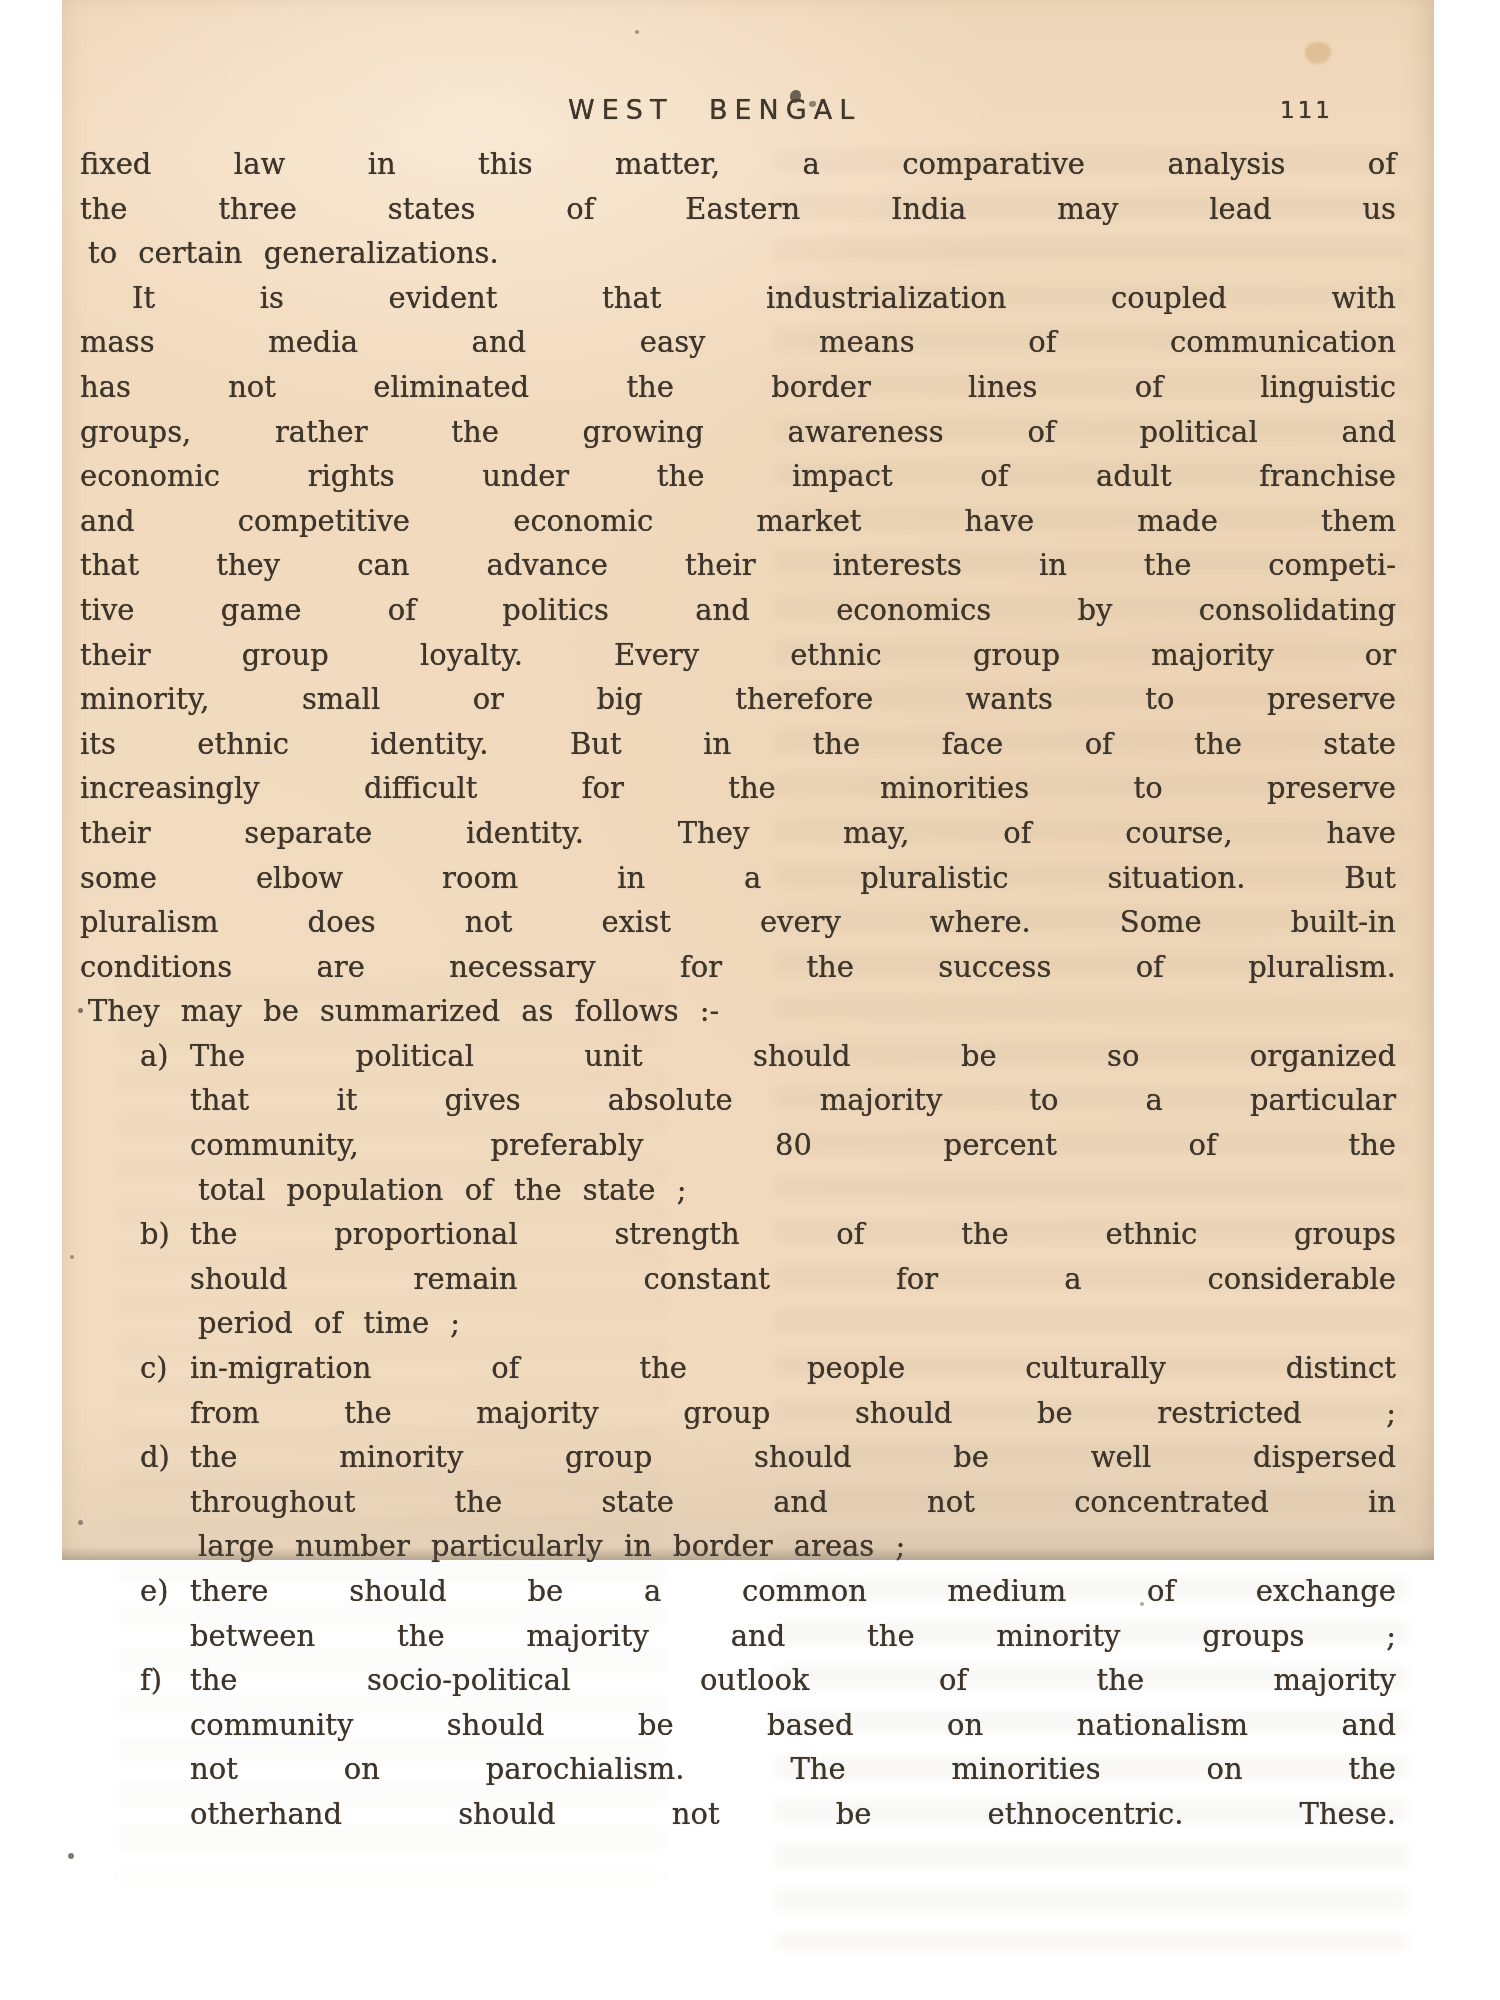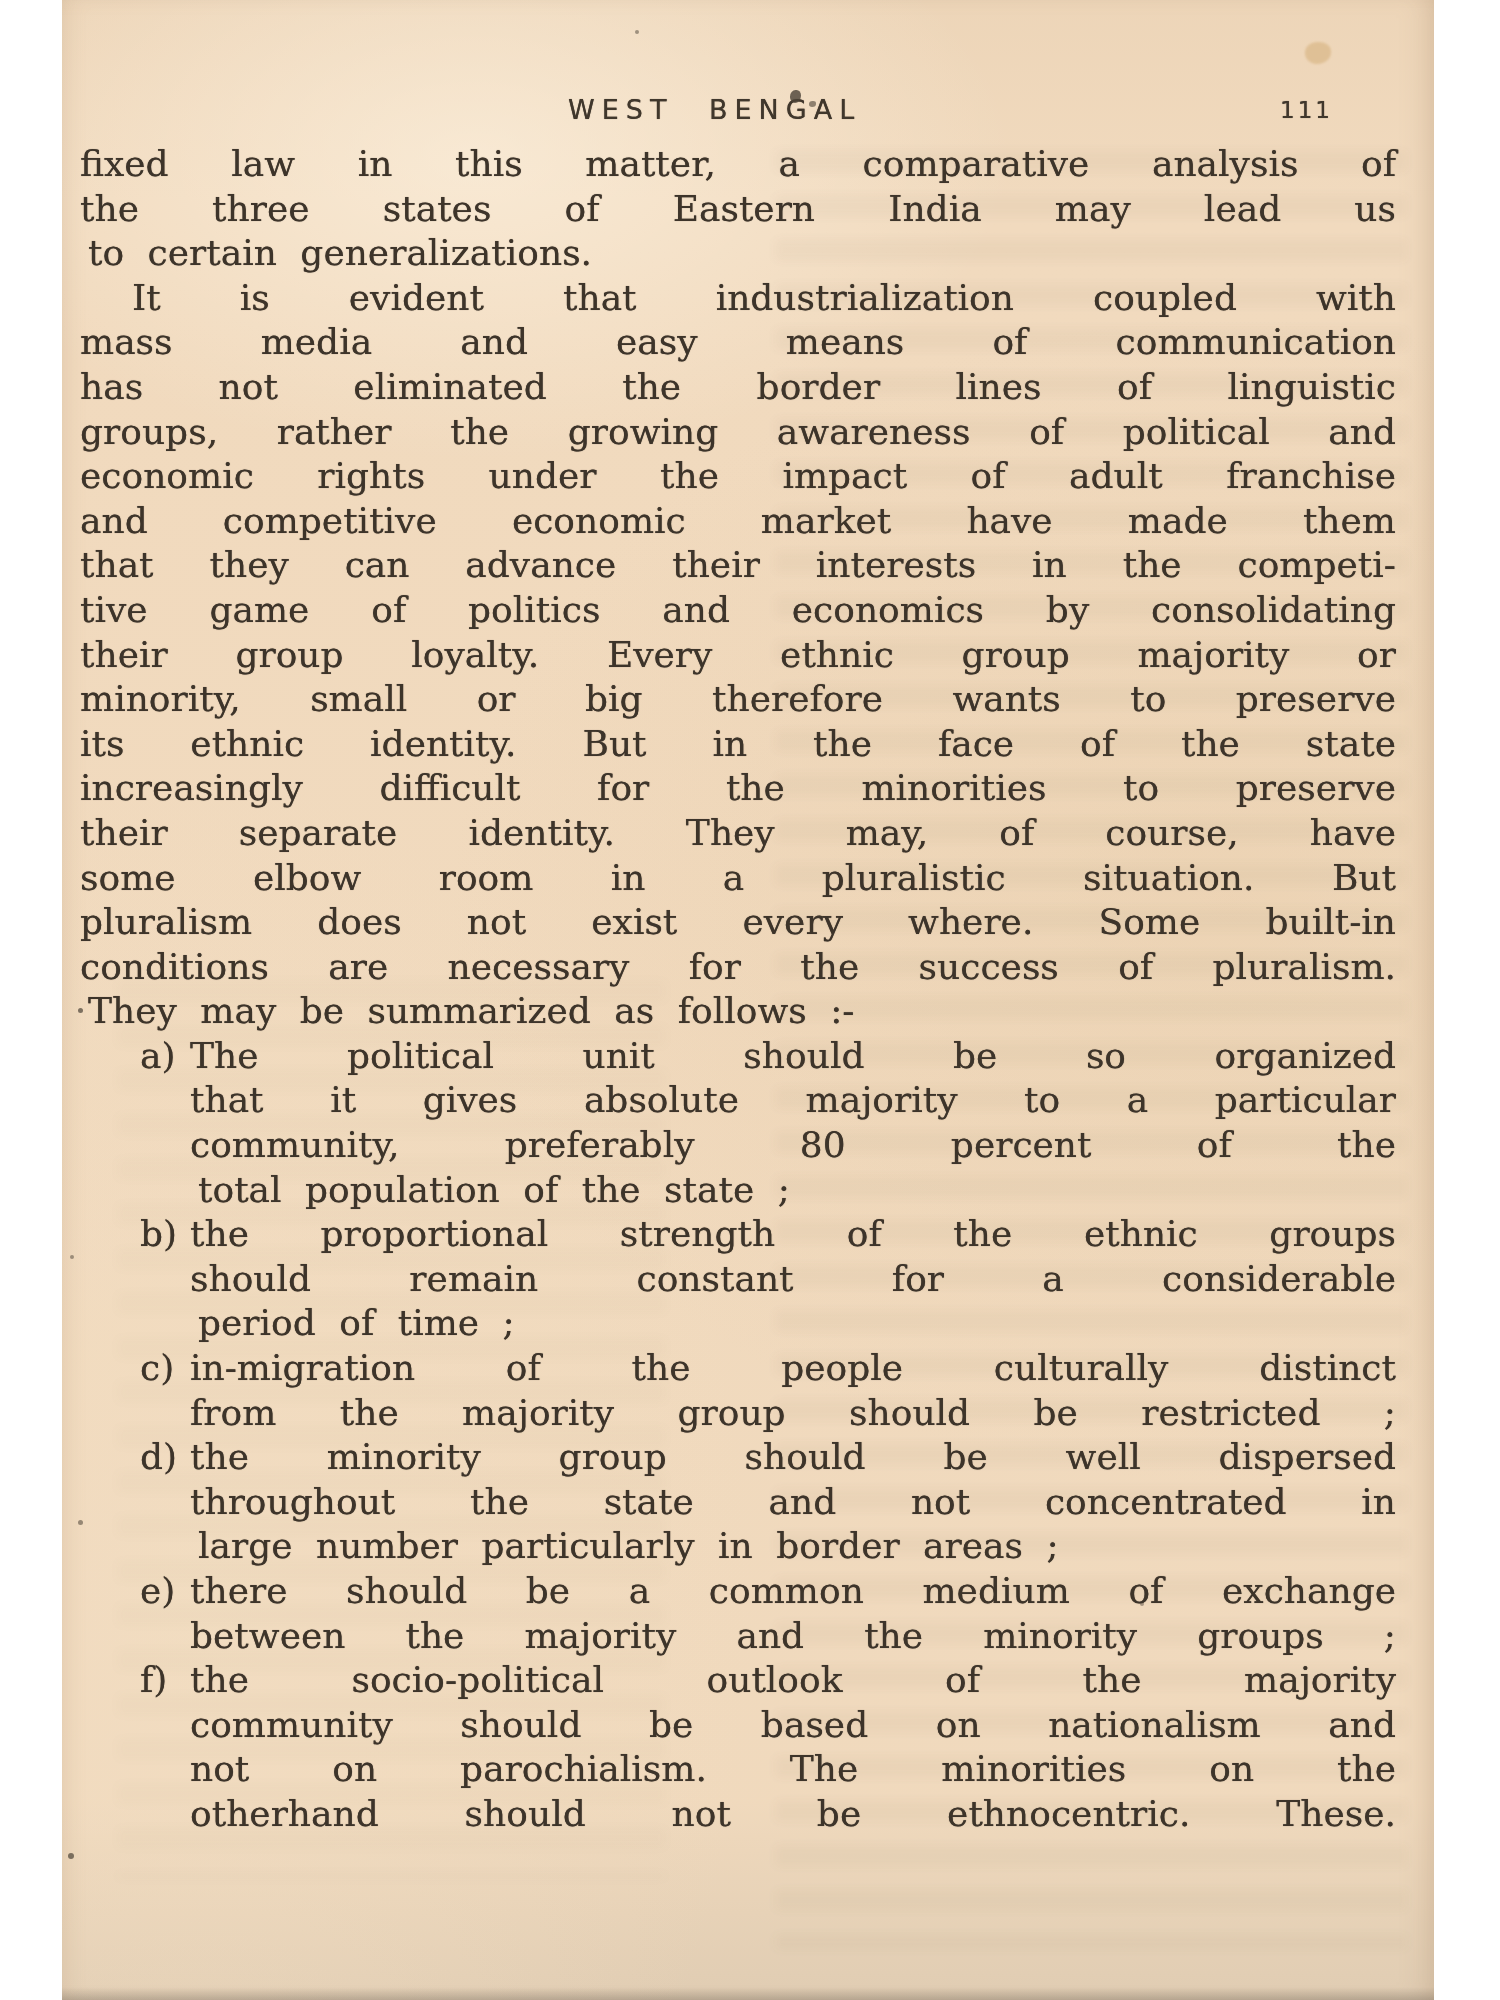--- a/index.html
+++ b/index.html
@@ -3,21 +3,21 @@
 <meta charset="utf-8">
 <style>
   html,body{margin:0;padding:0;}
   body{
     width:1500px;height:2000px;position:relative;
     background:#ffffff;
     font-family:"DejaVu Serif", serif;
     overflow:hidden;
   }
   .page{
-    position:absolute;left:62px;top:0;width:1372px;height:2000px;
+    position:absolute;left:62px;top:0;width:1372px;height:1560px;
     background-color:#f1dabe;
     background-image:
       radial-gradient(ellipse 900px 500px at 30% 8%, rgba(255,246,230,.55), transparent 60%),
       radial-gradient(ellipse 1200px 900px at 85% 45%, rgba(226,196,158,.30), transparent 65%),
       radial-gradient(ellipse 800px 1200px at 10% 80%, rgba(243,223,196,.5), transparent 70%),
       linear-gradient(180deg, rgba(222,196,164,.22), rgba(248,235,214,0) 10%, rgba(236,214,184,.18) 90%, rgba(196,182,160,.38) 100%);
     box-shadow: inset -20px 0 30px -18px rgba(156,124,92,.35),
                 inset 16px 0 24px -16px rgba(156,124,92,.22);
   }
   .page::after{
@@ -42,21 +42,21 @@
     text-shadow:0 0 .7px #40372c;
   }
   .page-number{
     position:absolute;left:1218px;top:97px;
     font-family:"DejaVu Sans", sans-serif;
     font-size:23px;letter-spacing:3px;color:#40372c;
     text-shadow:0 0 .7px #40372c;
   }
   .content{
     position:absolute;left:18px;right:38px;top:142px;
-    color:#3d342a;font-size:36px;
+    color:#3d342a;font-size:29px;
     text-shadow:0 0 .7px rgba(61,52,42,.85);
     word-spacing:4px;
   }
   .line{
     display:block;line-height:44.6px;white-space:normal;
     text-align:justify;text-align-last:justify;
   }
   .line.short{text-align-last:left;word-spacing:12px;margin-left:8px;}
   .line.first{padding-left:52px;}
   .list-item{display:flex;margin-left:60px;}

